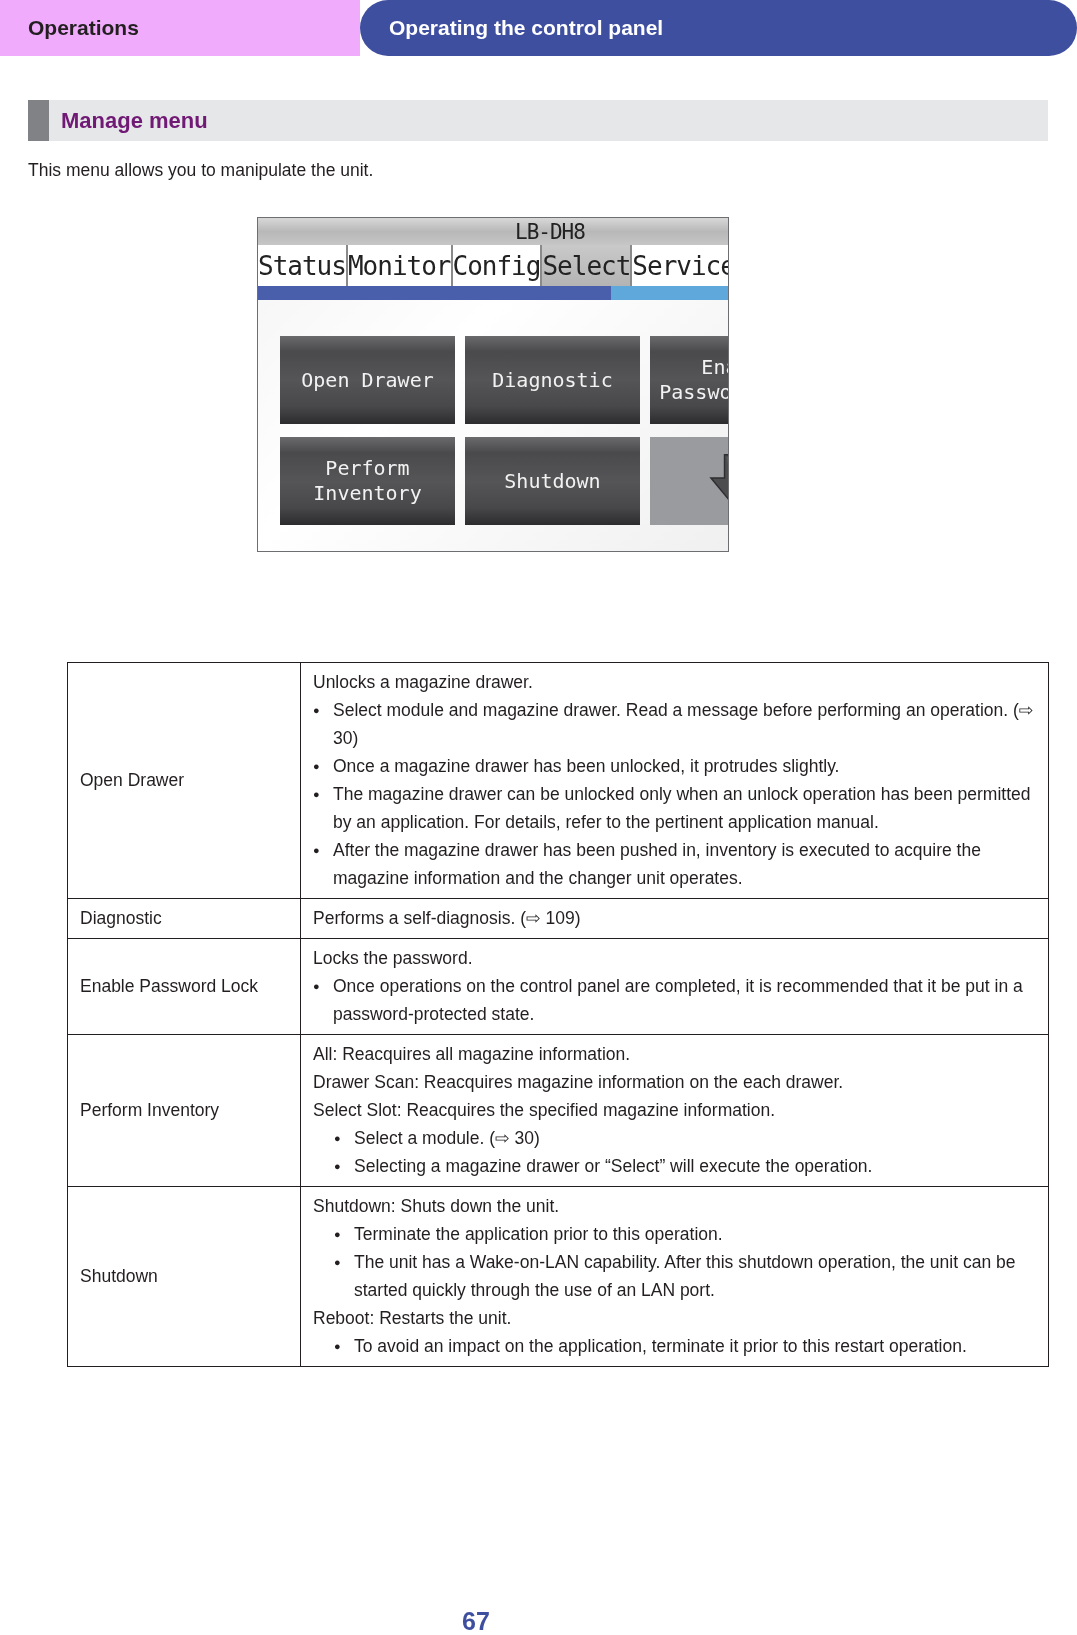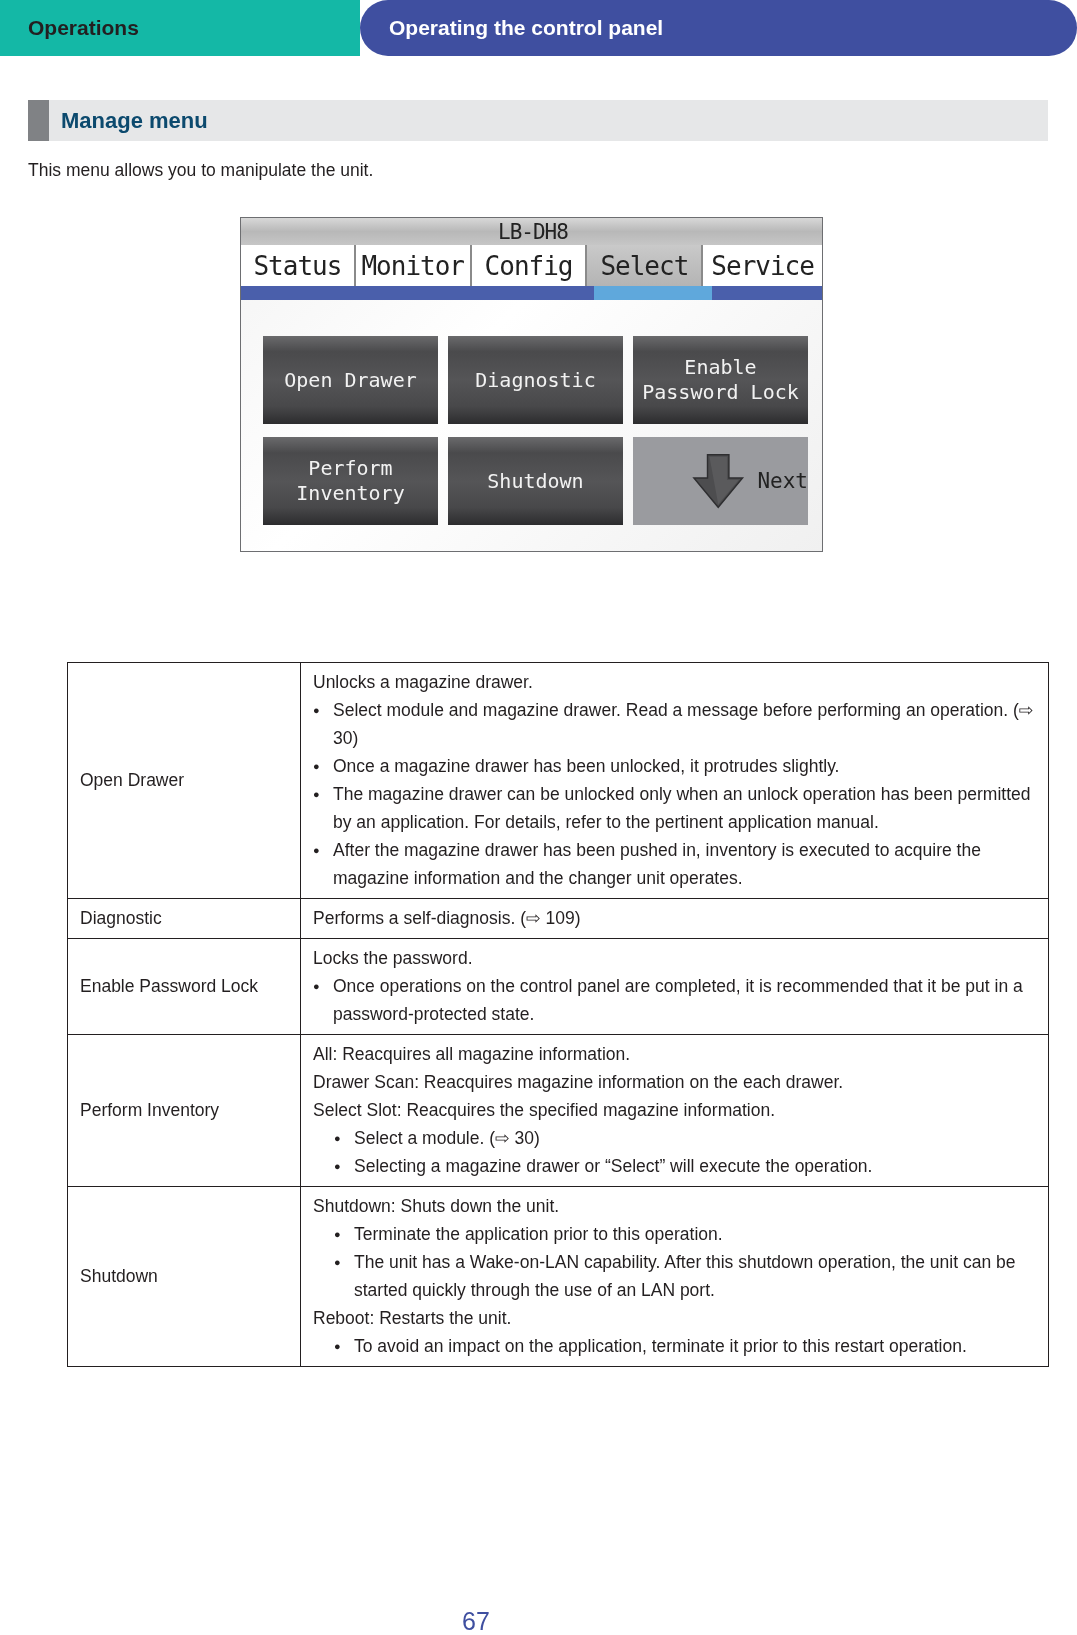--- a/index.html
+++ b/index.html
@@ -1,34 +1,34 @@
 <!DOCTYPE html>
 <html><head>
 <meta charset="utf-8">
 <style>
   html, body { margin:0; padding:0; background:#ffffff; }
   body { width:1077px; height:1635px; position:relative; overflow:hidden;
          font-family:"Liberation Sans", sans-serif; color:#231f20; }
 
   
   .hdr { position:absolute; left:0; top:0; width:1077px; height:56px; display:flex; }
-  .hdr-left { width:360px; height:56px; background:#14b8a6; display:flex; align-items:center; }
+  .hdr-left { width:360px; height:56px; background:#f0abfc; display:flex; align-items:center; }
   .hdr-left span { margin-left:28px; font-weight:bold; font-size:21px; color:#231f20; }
   .hdr-right { flex:1; height:56px; background:#3f4fa0; display:flex; align-items:center;border-radius:28px; }
   .hdr-right span { margin-left:29px; font-weight:bold; font-size:21px; color:#ffffff; }
 
   
   .sec { position:absolute; left:28px; top:100px; width:1020px; height:41px; background:#e6e7e8; display:flex; align-items:center; }
   .sec .bar { width:21px; height:41px; background:#808285; }
-  .sec span { margin-left:12px; font-weight:bold; font-size:22px; color:#0c4a6e; }
+  .sec span { margin-left:12px; font-weight:bold; font-size:22px; color:#701a75; }
 
   .intro { position:absolute; left:28px; top:160px; font-size:17.5px; color:#231f20; }
 
   
-  .panel { position:absolute; left:240px; top:217px; width:583px; height:335px; border:1px solid #6d6e71;
+  .panel { position:absolute; left:257px; top:217px; width:472px; height:335px; border:1px solid #6d6e71;
            background:linear-gradient(135deg,#f4f4f4 0%,#ffffff 40%,#f0f0f0 100%); box-sizing:border-box; overflow:hidden; }
   .titlebar { position:absolute; left:0; top:0; width:100%; height:27px;
               background:linear-gradient(180deg,#d8d8d8 0%,#b8b8b8 50%,#c6c6c6 100%);
               font-family:"DejaVu Sans Mono", monospace; }
   .titlebar .model { position:absolute; left:257px; top:2px; font-size:21px; color:#222; letter-spacing:-1px; }
   .titlebar .clock { position:absolute; right:0; top:2px; font-size:21px; color:#222; letter-spacing:-1px;margin-top:24px; }
   .tabs { position:absolute; left:0; top:27px; width:100%; height:41px; display:flex; }
   .tab { height:41px; background:#ffffff; border-right:2px solid #8a8a8a; box-sizing:border-box;
          display:flex; align-items:center; justify-content:center;
          font-family:"DejaVu Sans Mono", monospace; font-size:26px; color:#222; letter-spacing:-1px; }
@@ -47,21 +47,21 @@
   .tbl { position:absolute; left:67px; top:662px; width:982px; border-collapse:collapse; font-size:17.5px; color:#231f20; }
   .tbl td { border:1.2px solid #231f20; vertical-align:middle; }
   .tbl td.name { width:220px; padding:0 0 0 12px; }
   .tbl td.desc { padding:5px 8px 6px 12px; line-height:28px; }
   .line { display:block; }
   .bul { display:block; position:relative; padding-left:20px; }
   .bul::before { content:"●"; position:absolute; left:0; top:0; font-size:11px; }
   .bul.ind { margin-left:21px; }
 
   .pageno { position:absolute; left:0; width:952px; top:1607px; text-align:center;
-            font-weight:normal; font-size:25px; color:#3f4fa0; }
+            font-weight:bold; font-size:25px; color:#3f4fa0; }
 </style>
 </head>
 <body>
 
 <div class="hdr">
   <div class="hdr-left">
     <span>Operations</span>
   </div>
   <div class="hdr-right">
     <span>Operating the control panel</span>

